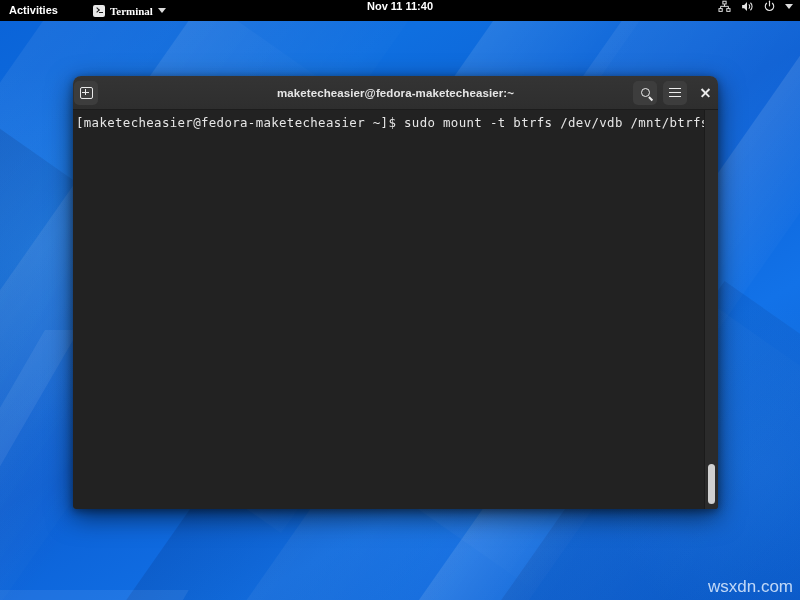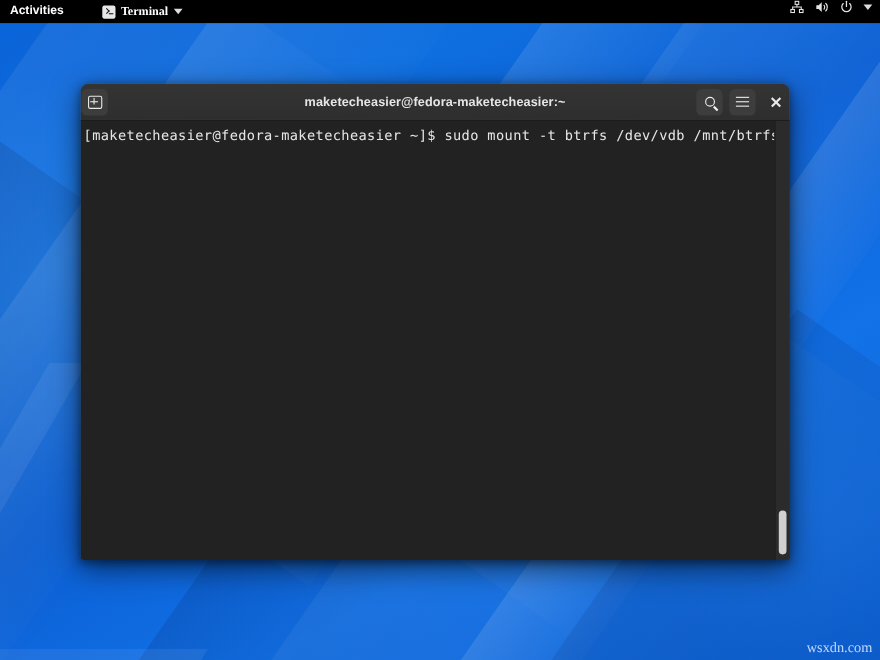--- a/index.html
+++ b/index.html
@@ -321,24 +321,24 @@
     height: 40px;
     background: #d0d0d0;
     border-radius: 4px;
     cursor: pointer;
   }
 
   
   #watermark {
     position: absolute;
     right: 7px; bottom: 3px;
-    font-size: 13px;
+    font-size: 17px;
     color: #cfe2fb;
     opacity: 0.92;
-    font-family: Liberation Serif, serif;
+    font-family: Liberation Sans, sans-serif;
     z-index: 50;
     pointer-events: none;
   }
 </style>
 </head>
 <body>
 
 <div id="screen">
 
   <div id="wallpaper">
@@ -358,20 +358,23 @@
 
   <div id="topbar">
     <div id="activities">Activities</div>
 
     <div id="appmenu">
       <span class="app-icon"></span>
       <span class="label">Terminal</span>
       <span class="caret-down"></span>
     </div>
 
+    <div id="clock">
+      <span>Nov 11  11:40</span>
+    </div>
 
     <div id="tray">
       <span class="tray-btn">
         <svg width="13" height="13" viewBox="0 0 16 16" aria-hidden="true">
           <rect x="6" y="1.5" width="4" height="3.4" fill="none" stroke="#e4e4e4" stroke-width="1.2"></rect>
           <rect x="1.2" y="10.6" width="4" height="3.4" fill="none" stroke="#e4e4e4" stroke-width="1.2"></rect>
           <rect x="10.8" y="10.6" width="4" height="3.4" fill="none" stroke="#e4e4e4" stroke-width="1.2"></rect>
           <path d="M8 5.2 V7.8 M3.2 10.4 V7.8 H12.8 V10.4" fill="none" stroke="#e4e4e4" stroke-width="1.2"></path>
         </svg>
       </span>

